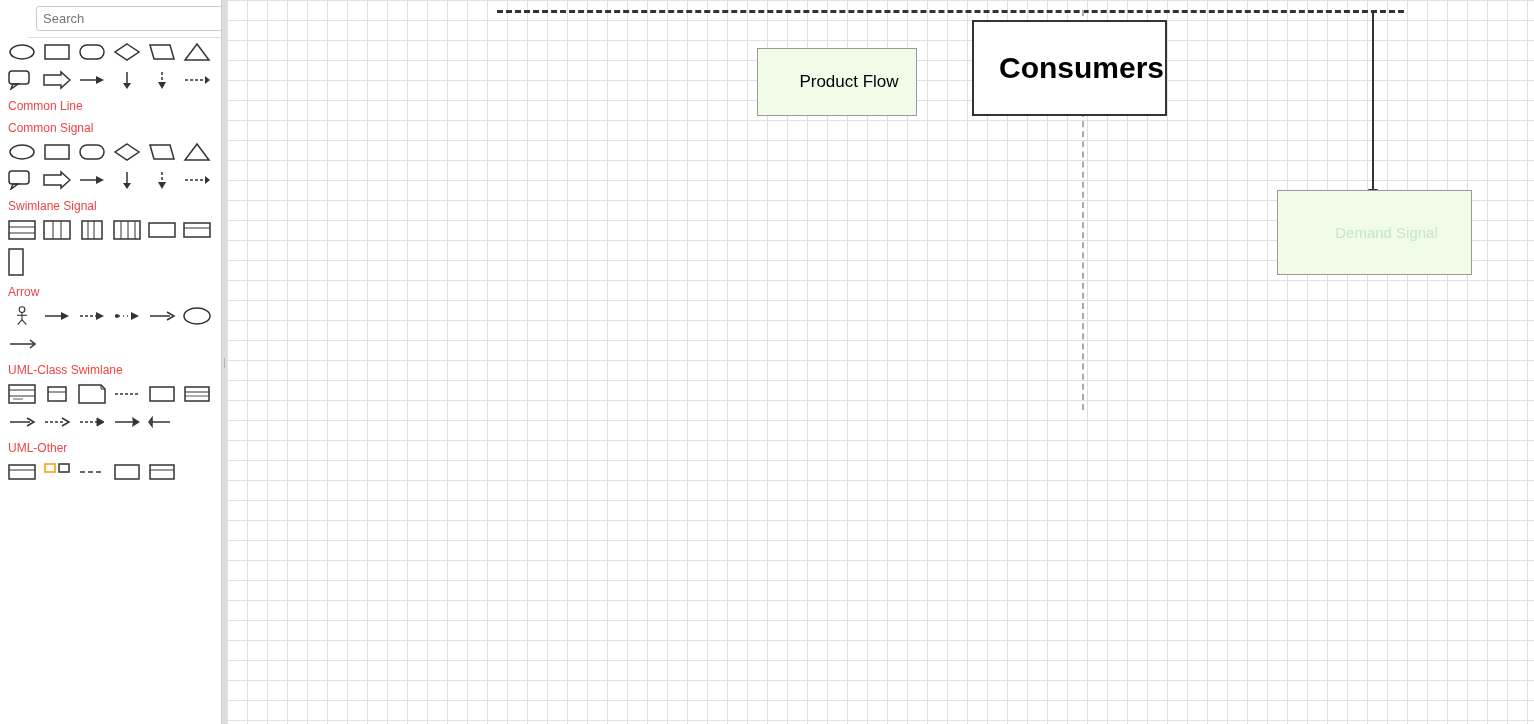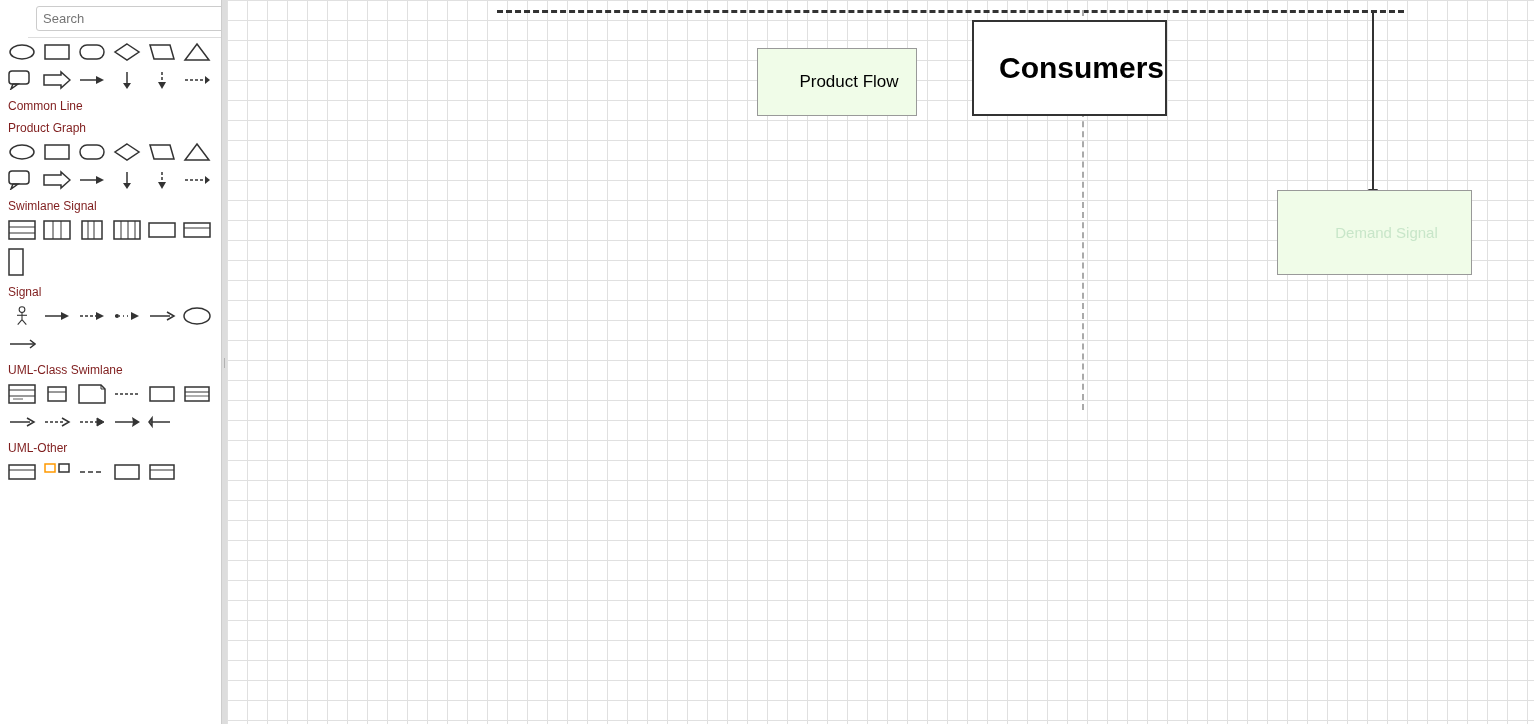--- a/index.html
+++ b/index.html
@@ -36,21 +36,21 @@
       border: none;
       cursor: pointer;
       margin-left: 4px;
       color: #555;
       font-size: 15px;
     }
 
     .section-label {
       padding: 5px 8px 3px 8px;
       font-size: 12px;
-      color: #7f1d1d;
+      color: #ef4444;
       font-weight: normal;
       cursor: default;
     }
 
     .shape-row {
       display: flex;
       align-items: center;
       flex-wrap: wrap;
       padding: 2px 6px;
       gap: 3px;
@@ -278,21 +278,21 @@
     <span class="shape-item">
       <svg class="shape" viewBox="0 0 28 20">
           <line x1="2" y1="10" x2="26" y2="10" stroke="#333" stroke-width="1.5" stroke-dasharray="3,2"></line>
           <polygon points="22,6 27,10 22,14" fill="#333"></polygon>
         </svg>
     </span>
   </div>
 
   <div class="section-label">Common Line</div>
 
-  <div class="section-label">Product Graph</div>
+  <div class="section-label">Common Signal</div>
 
   <div class="shape-row">
     <span class="shape-item">
       <svg class="shape" viewBox="0 0 28 20">
           <ellipse cx="14" cy="10" rx="12" ry="7" fill="none" stroke="#333" stroke-width="1.5"></ellipse>
         </svg>
     </span>
     <span class="shape-item">
       <svg class="shape" viewBox="0 0 28 20">
           <rect x="2" y="3" width="24" height="14" fill="none" stroke="#333" stroke-width="1.5"></rect>
@@ -408,21 +408,21 @@
   </div>
 
   <div class="shape-row">
     <span class="shape-item">
       <svg width="16" height="28" viewBox="0 0 16 28">
           <rect x="1" y="1" width="14" height="26" fill="none" stroke="#333" stroke-width="1.5"></rect>
         </svg>
     </span>
   </div>
 
-  <div class="section-label">Signal</div>
+  <div class="section-label">Arrow</div>
 
   <div class="shape-row">
 
     <span class="shape-item">
       <svg class="shape" viewBox="0 0 28 28">
           <circle cx="14" cy="5" r="4" fill="none" stroke="#333" stroke-width="1.5"></circle>
           <line x1="14" y1="9" x2="14" y2="19" stroke="#333" stroke-width="1.5"></line>
           <line x1="7" y1="13" x2="21" y2="13" stroke="#333" stroke-width="1.5"></line>
           <line x1="14" y1="19" x2="8" y2="26" stroke="#333" stroke-width="1.5"></line>
           <line x1="14" y1="19" x2="20" y2="26" stroke="#333" stroke-width="1.5"></line>

